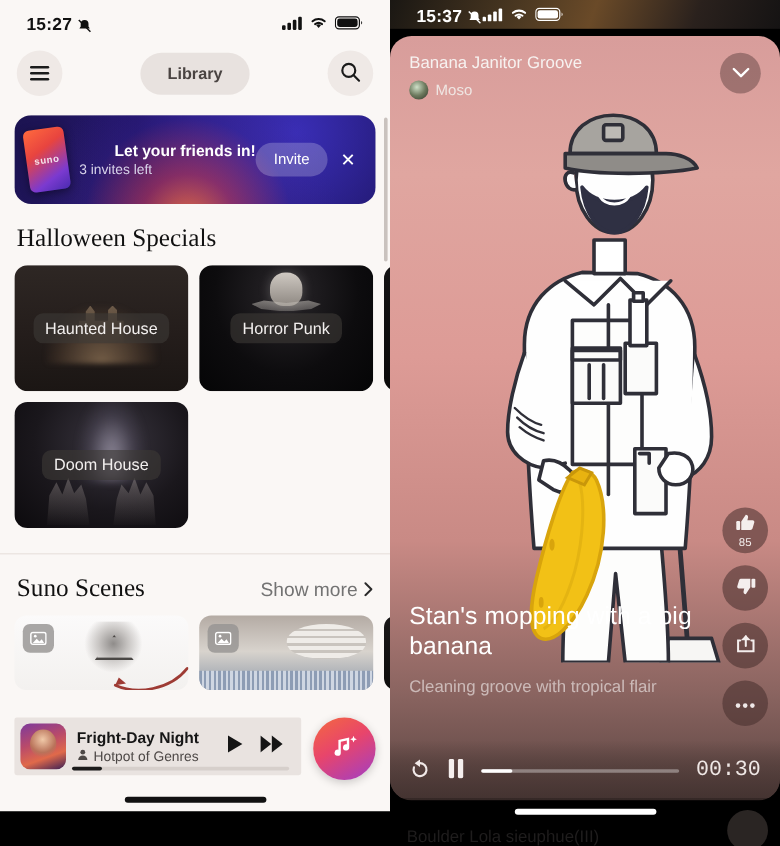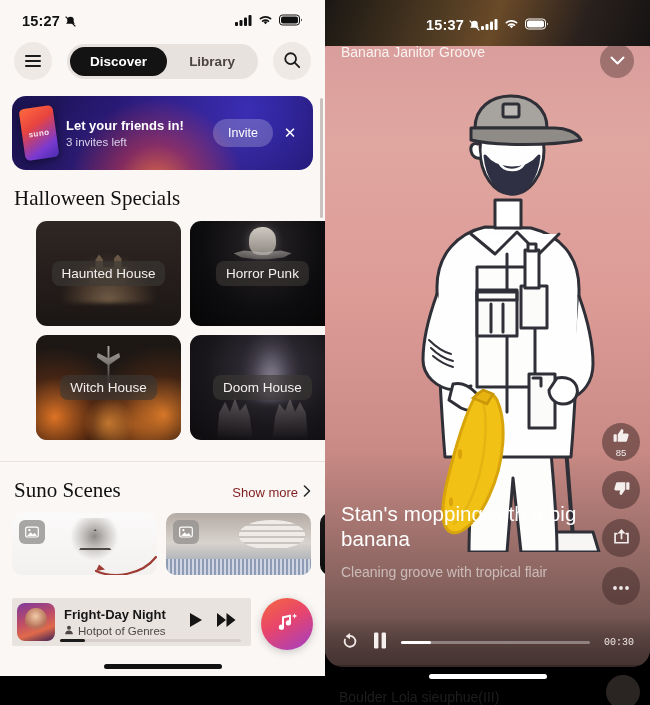--- a/index.html
+++ b/index.html
@@ -62,21 +62,21 @@
   .invite-card {
     width: 34px; height: 52px; border-radius: 5px; flex: 0 0 auto;
     transform: rotate(-8deg);
     background: linear-gradient(150deg,#ff6a3d 0%, #e8443f 35%, #7b3ad0 75%, #4a2bb0 100%);
     box-shadow: 0 2px 8px rgba(0,0,0,.45);
     display: flex; align-items: center; justify-content: center;
     font-size: 8px; font-weight: 800; color: rgba(255,255,255,.85);
     letter-spacing: .5px; margin-right: 10px;
   }
   .invite-txt { flex: 1 1 auto; min-width: 0; }
-  .invite-title { font-size: 13px; font-weight: 700; color: #fff; line-height: 1.25; }
+  .invite-title { font-size: 13px; font-weight: 700; color: #fff; line-height: 1.25; text-align: right; }
   .invite-sub { font-size: 11.5px; color: #d8d3ea; margin-top: 2px; }
   .invite-btn {
     background: rgba(255,255,255,.22); color: #fff; border: none; cursor: pointer;
     font-size: 12.5px; border-radius: 15px; padding: 7px 15px; font-family: inherit;
     flex: 0 0 auto;
   }
   .invite-close {
     width: 26px; height: 26px; flex: 0 0 auto; margin-left: 4px;
     display: flex; align-items: center; justify-content: center;
     color: #fff; font-size: 15px; cursor: pointer; background: none; border: none;
@@ -84,23 +84,23 @@
 
   .section-title {
     font-family: "Liberation Serif", serif; font-size: 21px; font-weight: 400;
     color: #111; padding: 16px 14px 10px 14px;
   }
   .section-head {
     display: flex; align-items: baseline; justify-content: space-between;
     padding: 16px 14px 10px 14px;
   }
   .section-head .section-title { padding: 0; }
-  .showmore { font-size: 13px; color: #7f1d1d; display: flex; align-items: center; gap: 5px; cursor: pointer; }
-
-  .cardrow { display: flex; gap: 9px; padding: 0 4px 9px 12px; margin-left: 24px; }
+  .showmore { font-size: 16px; color: #737373; display: flex; align-items: center; gap: 5px; cursor: pointer; }
+
+  .cardrow { display: flex; gap: 9px; padding: 0 4px 9px 12px; }
   .gcard {
     position: relative; flex: 0 0 auto; width: 145px; height: 105px;
     border-radius: 11px; overflow: hidden; cursor: pointer;
     display: flex; align-items: center; justify-content: center;
   }
   .gcard .pill {
     position: relative; z-index: 3;
     background: rgba(60,56,54,.62); color: #f2efee; font-size: 13.5px;
     padding: 5px 10px; border-radius: 8px; white-space: nowrap;
   }
@@ -237,22 +237,22 @@
     position: absolute; right: 2px; top: 8px; width: 3px; height: 120px;
     background: #c9c2be; border-radius: 2px; cursor: pointer;
   }
 
   
   .right {
     position: relative; width: 325px; height: 705px;
     background: #000; overflow: hidden;
   }
   .r-status {
-    position: relative; z-index: 6; height: 46px;
-    display: flex; align-items: center; justify-content: center;
+    position: relative; z-index: 6; height: 24px;
+    display: flex; align-items: center; justify-content: flex-start;
     padding: 4px 22px 0 22px;
     background: linear-gradient(110deg,#1a1713 0%,#4e3a22 35%,#6a4a28 52%,#2a211d 78%,#151313 100%);
   }
   .r-status .sb-time { color: #fff; }
   .player {
     position: absolute; left: 0; right: 0; top: 30px; bottom: 38px;
     border-radius: 18px; overflow: hidden;
     background: linear-gradient(180deg,#d89d9b 0%,#e0a6a0 18%,#dd9b96 42%,#c98a85 66%,#8a6460 86%,#5a4441 100%);
   }
   .p-head { position: relative; z-index: 5; padding: 14px 16px 0 16px; display: flex; align-items: flex-start; }
@@ -286,21 +286,21 @@
   .act-count { font-size: 9.5px; color: #f2eceb; line-height: 1; }
 
   .transport {
     position: absolute; left: 0; right: 0; bottom: 0; height: 50px; z-index: 6;
     display: flex; align-items: center; gap: 14px; padding: 0 16px;
     background: linear-gradient(180deg, rgba(90,68,65,0) 0%, rgba(74,56,53,.55) 40%, rgba(64,48,46,.85) 100%);
   }
   .t-btn { background: none; border: none; cursor: pointer; display: flex; align-items: center; justify-content: center; flex: 0 0 auto; }
   .t-bar { flex: 1 1 auto; height: 3px; background: rgba(255,255,255,.35); border-radius: 2px; cursor: pointer; }
   .t-bar i { display: block; height: 100%; width: 16%; background: #fff; border-radius: 2px; }
-  .t-time { font-size: 10px; color: #efe7e5; font-family: "Liberation Mono", monospace; flex: 0 0 auto; }
+  .t-time { font-size: 18px; color: #efe7e5; font-family: "Liberation Mono", monospace; flex: 0 0 auto; }
 
   .r-bottom {
     position: absolute; left: 0; right: 0; bottom: 0; height: 40px; z-index: 4; background: #000;
     display: flex; align-items: flex-end; padding: 0 14px;
   }
   .r-bottom-txt { font-size: 14px; color: #1f1d1d; }
   .r-bottom-fab {
     position: absolute; right: 10px; top: 10px; width: 34px; height: 34px;
     border-radius: 50%; background: #2a2523;
   }
@@ -354,21 +354,20 @@
 
     <div class="topbar">
       <button class="round-btn">
         <span class="hamburger">
           <span></span>
             <span></span>
             <span></span>
         </span>
       </button>
       <div class="seg">
-        <div class="seg-item active">Discover</div>
         <div class="seg-item">Library</div>
       </div>
       <button class="round-btn">
         <span>
           <svg width="18" height="18" viewBox="0 0 20 20">
               <circle cx="8.5" cy="8.5" r="6" fill="none" stroke="#1b1b1b" stroke-width="2"></circle>
               <path d="M13 13l5 5" stroke="#1b1b1b" stroke-width="2" stroke-linecap="round"></path>
             </svg>
         </span>
       </button>
@@ -396,24 +395,20 @@
         <div class="gcard">
           <div class="art art-horror"></div>
           <div class="pill">Horror Punk</div>
         </div>
         <div class="gcard">
           <div class="art art-dark"></div>
         </div>
       </div>
 
       <div class="cardrow">
-        <div class="gcard">
-          <div class="art art-witch"></div>
-          <div class="pill">Witch House</div>
-        </div>
         <div class="gcard">
           <div class="art art-doom"></div>
           <div class="pill">Doom House</div>
         </div>
       </div>
 
       <div class="divider"></div>
 
       <div class="section-head">
         <div class="section-title">Suno Scenes</div>
@@ -611,20 +606,24 @@
             <path d="M148 316l10-8 10 4-6 10z" fill="#e8b310" stroke="#c9970a" stroke-width="2.5"></path>
             <ellipse cx="135" cy="372" rx="2.2" ry="5" fill="#d8a40c"></ellipse>
             <ellipse cx="126" cy="420" rx="2" ry="4.4" fill="#d8a40c"></ellipse>
           </g>
         </svg>
       </div>
 
       <div class="p-head">
         <div class="p-head-txt">
           <div class="p-title">Banana Janitor Groove</div>
+          <div class="p-artist">
+            <span class="p-avatar"></span>
+            <span>Moso</span>
+          </div>
         </div>
         <button class="p-collapse">
           <span>
             <svg width="15" height="10" viewBox="0 0 15 10">
                 <path d="M1.5 1.5l6 6 6-6" fill="none" stroke="#fff" stroke-width="2" stroke-linecap="round" stroke-linejoin="round"></path>
               </svg>
           </span>
         </button>
       </div>
 

